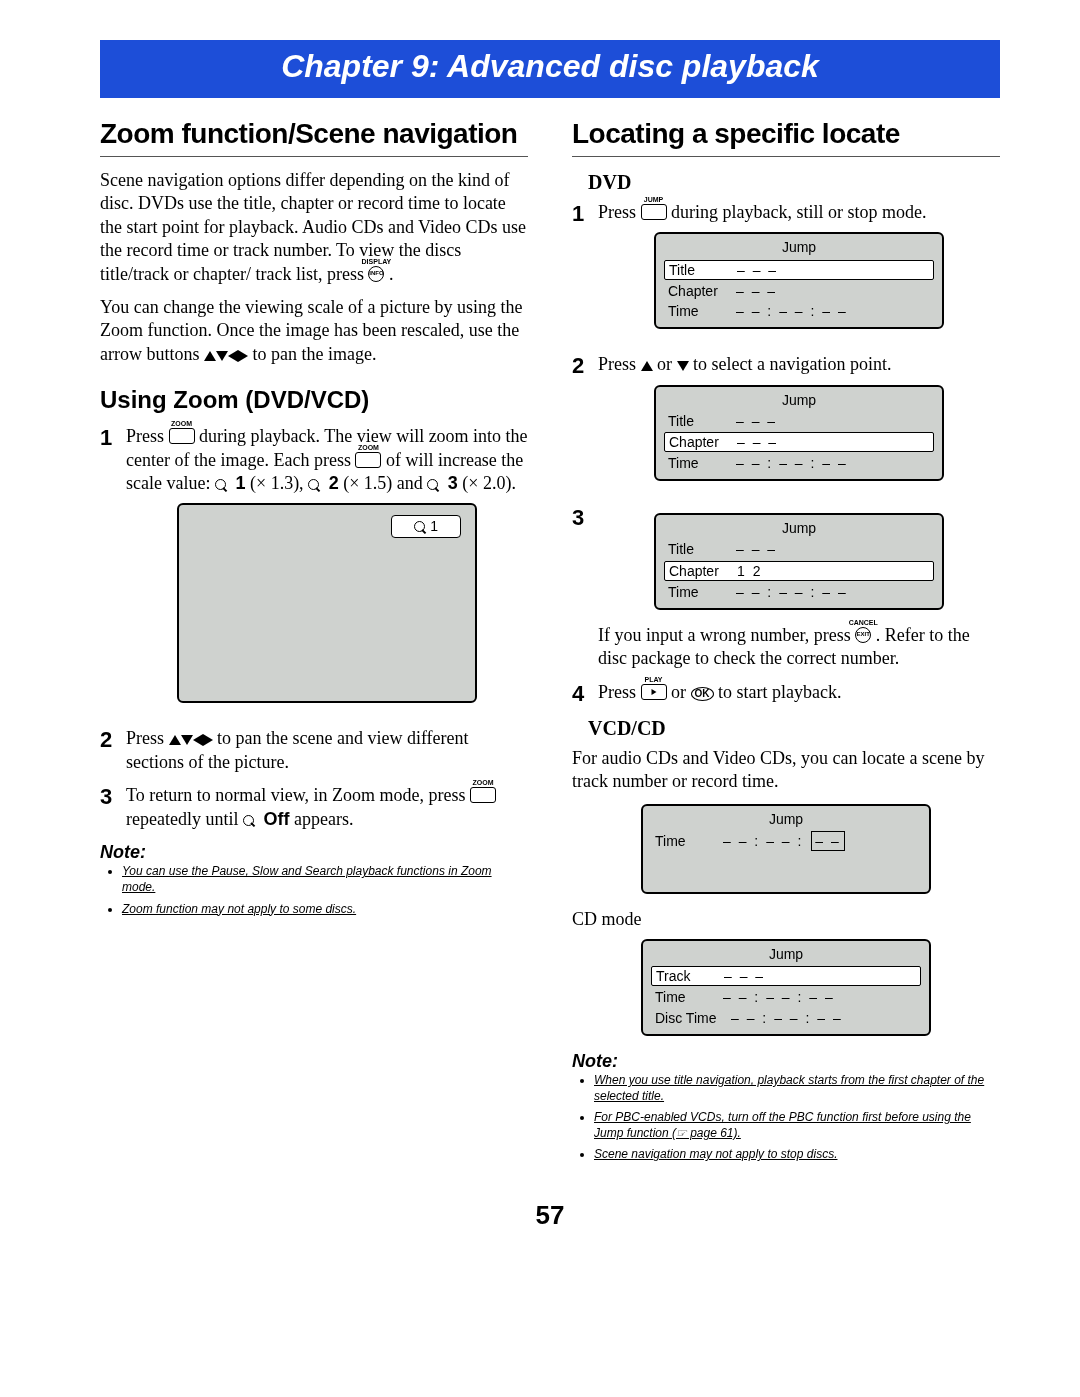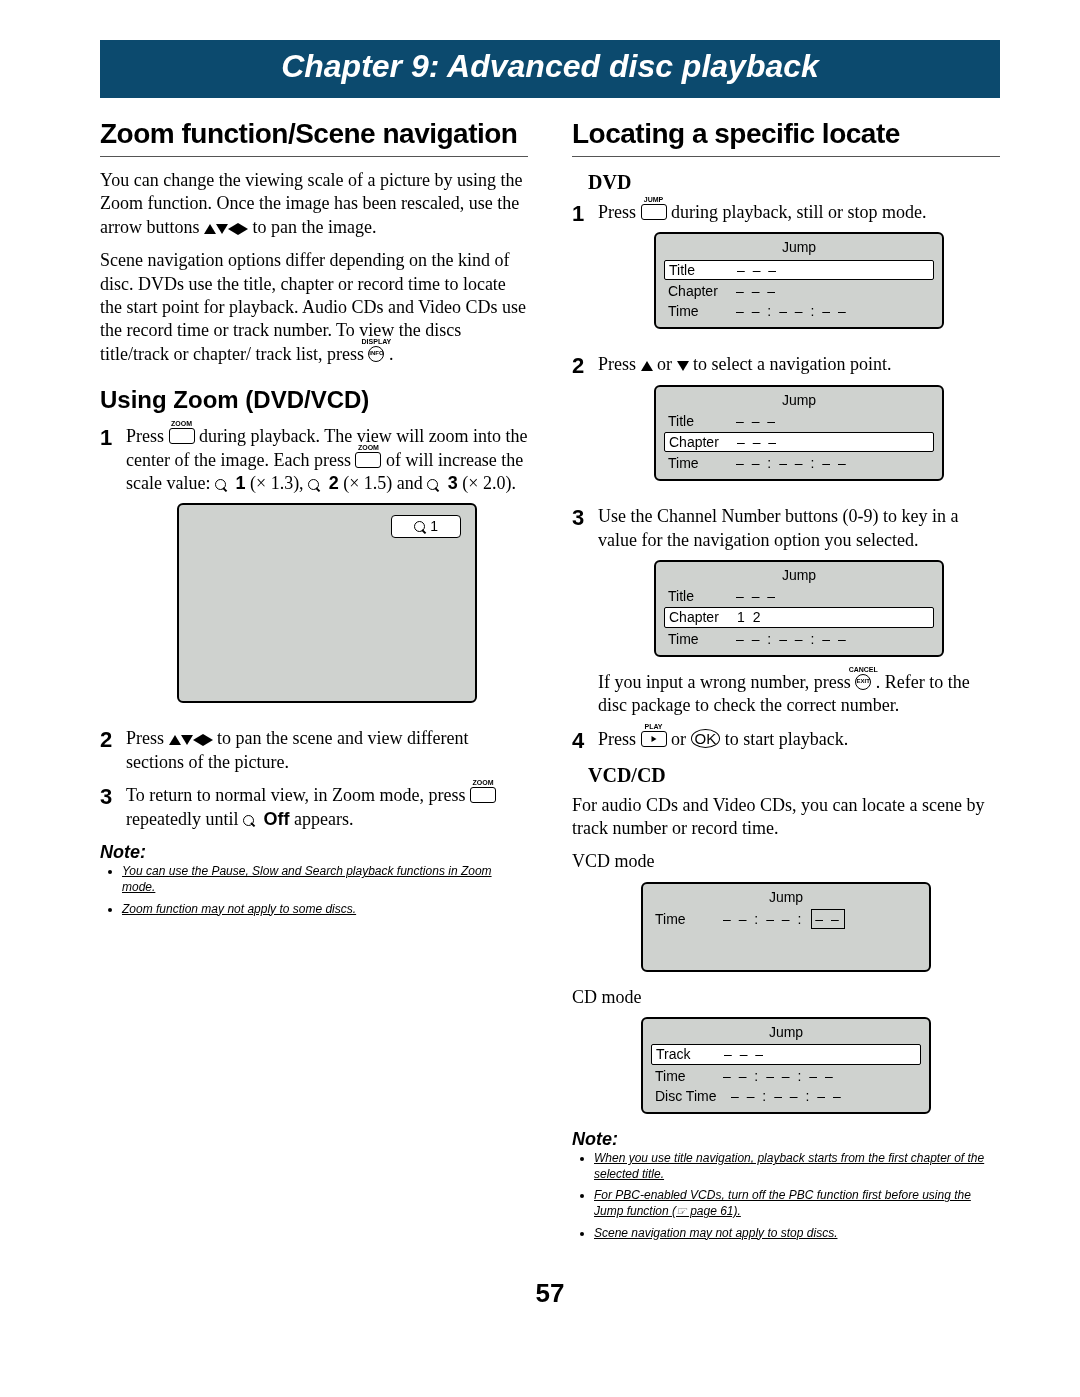--- a/index.html
+++ b/index.html
@@ -7,21 +7,21 @@
     font-family: "Times New Roman", Times, serif;
     background: #fff;
     color: #000;
     width: 1080px;
     margin: 0 auto;
     padding: 40px 80px 40px 100px;
     font-size: 18px;
     line-height: 1.3;
   }
   .chapter-banner {
-    background: #0c4a6e;
+    background: #1d4ed8;
     color: #fff;
     font-family: Arial, Helvetica, sans-serif;
     font-weight: bold;
     font-style: italic;
     font-size: 32px;
     text-align: center;
     padding: 6px 0 10px 0;
     margin-bottom: 18px;
   }
   .columns {
@@ -131,22 +131,22 @@
     font-weight: bold;
     position: absolute;
     top: 50%; left: 50%;
     transform: translate(-50%,-50%);
   }
   .ok-btn {
     display: inline-block;
     border: 1.5px solid #000;
     border-radius: 50%;
     font-family: Arial, Helvetica, sans-serif;
-    font-weight: normal;
-    font-size: 15px;
+    font-weight: bold;
+    font-size: 10px;
     padding: 1px 3px 1px 3px;
     vertical-align: 1px;
     line-height: 1;
   }
   .play-inner {
     position:absolute;
     top:50%; left:50%;
     transform:translate(-50%,-50%);
     width:0; height:0;
     border-left:5px solid #000;
@@ -249,32 +249,32 @@
 <body>
 
 <div class="chapter-banner">Chapter 9: Advanced disc playback</div>
 
 <div class="columns">
 
   <div class="col">
     <h2 class="section">Zoom function/Scene navigation</h2>
 
     <p>
-      <span>You can change the viewing scale of a picture by using the Zoom function. Once the image has been rescaled, use the arrow buttons </span>
-      <span class="tri-up"></span><span class="tri-down"></span><span class="tri-left"></span><span class="tri-right"></span>
-      <span> to pan the image.</span>
-    </p>
-
-    <p>
       <span>Scene navigation options differ depending on the kind of disc. DVDs use the title, chapter or record time to locate the start point for playback. Audio CDs and Video CDs use the record time or track number. To view the discs title/track or chapter/ track list, press </span>
       <span class="btn-round">
         <span class="btn-round-label">DISPLAY</span>
         <span class="btn-round-inner">INFO</span>
       </span>
       <span> .</span>
+    </p>
+
+    <p>
+      <span>You can change the viewing scale of a picture by using the Zoom function. Once the image has been rescaled, use the arrow buttons </span>
+      <span class="tri-up"></span><span class="tri-down"></span><span class="tri-left"></span><span class="tri-right"></span>
+      <span> to pan the image.</span>
     </p>
 
     <h3 class="subsection">Using Zoom (DVD/VCD)</h3>
 
     <ol class="steps">
       <li>
         <div class="stepnum">1</div>
         <div class="stepbody">
           <span>Press </span>
           <span class="btn-key"><span class="btn-label">ZOOM</span></span>
@@ -383,21 +383,20 @@
               <span class="lab">Time</span>
               <span class="val">– –   :   – –   :   – –</span>
             </div>
           </div>
         </div>
       </li>
 
       <li>
         <div class="stepnum">3</div>
         <div class="stepbody">
-          <span>Use the Channel Number buttons (0-9) to key in a value for the navigation option you selected.</span>
 
           <div class="osd osd-table">
             <div class="osd-title">Jump</div>
             <div class="osd-row">
               <span class="lab">Title</span>
               <span class="val">– – –</span>
             </div>
             <div class="osd-row">
               <div class="osd-hl-wrap">
                 <span class="lab">Chapter</span>
@@ -430,21 +429,20 @@
           <span> or </span>
           <span class="ok-btn">OK</span>
           <span> to start playback.</span>
         </div>
       </li>
     </ol>
 
     <div class="bracket-head">VCD/CD</div>
     <p>For audio CDs and Video CDs, you can locate a scene by track number or record time.</p>
 
-    <p class="mode-label">VCD mode</p>
     <div class="osd osd-table" style="height:90px;">
       <div class="osd-title">Jump</div>
       <div class="osd-row">
         <span class="lab">Time</span>
         <span class="val">
           <span>– –   :   – –   :</span>
           <span class="val-box">– –</span>
         </span>
       </div>
     </div>

